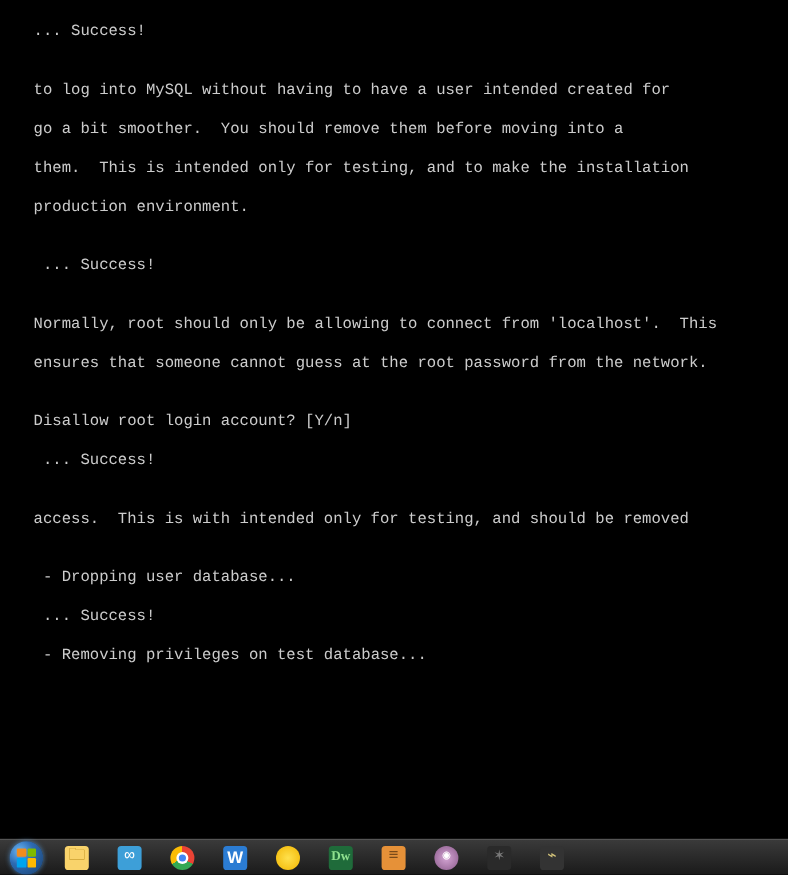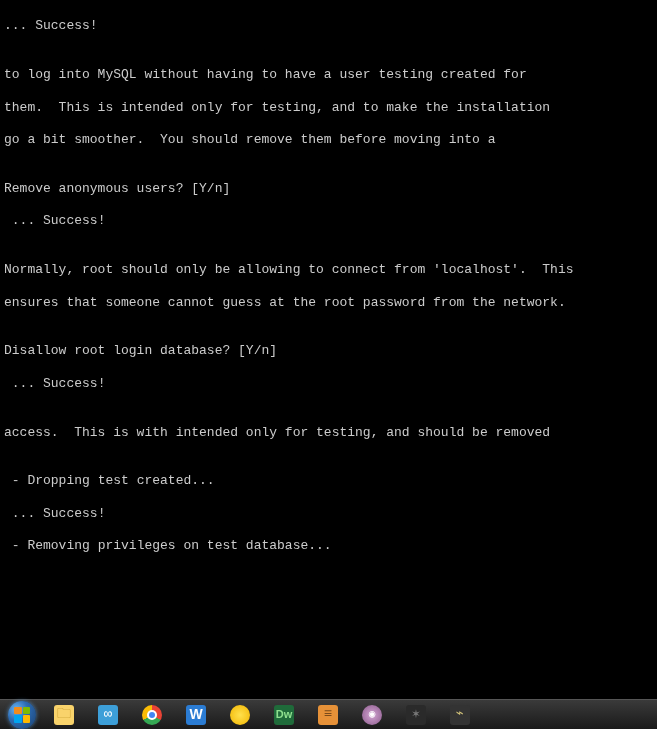--- a/index.html
+++ b/index.html
@@ -12,21 +12,21 @@
       color: #ccc;
       line-height: 1.25;
       overflow: hidden;
       position: relative;
     }
     .terminal {
       padding: 2px 4px;
       white-space: pre-wrap;
       word-break: break-all;
     }
-    .term-line { display: block; }
+    .term-line { display: block; margin-left: 24px; }
     .taskbar {
       position: absolute;
       bottom: 0;
       left: 0;
       right: 0;
       height: 30px;
       background: linear-gradient(to bottom, #3a3a3a 0%, #1a1a1a 100%);
       display: flex;
       align-items: center;
       padding: 0 2px;
@@ -80,48 +80,48 @@
     .ic-winblue { background:#3d9fd8; color:#fff; }
     .ic-chrome {
       background: conic-gradient(#ea4335 0 120deg,#34a853 120deg 240deg,#fbbc05 240deg 360deg);
       border-radius:50%;
       position:relative;
     }
     .ic-chrome::after{ content:""; position:absolute; inset:5px; background:#fff; border-radius:50%; }
     .ic-chrome::before{ content:""; position:absolute; inset:7px; background:#4285f4; border-radius:50%; z-index:1;}
     .ic-w { background:#2b7cd3; color:#fff; font-weight:bold; font-family:Arial; }
     .ic-yellow { background:radial-gradient(circle,#ffe14d,#f2b500); border-radius:50%; }
-    .ic-dw { background:#1f6b3a; color:#8fe08f; font-size:11px; font-weight:bold; font-family:Liberation Sans, sans-serif; }
+    .ic-dw { background:#1f6b3a; color:#8fe08f; font-size:11px; font-weight:bold; font-family:Liberation Serif, serif; }
     .ic-hb { background:#e69138; color:#7a4a1a; border-radius:3px; }
     .ic-globe { background:radial-gradient(circle,#d4a5d4,#8a5a8a); border-radius:50%; color:#fff; font-size:11px;}
     .ic-dark { background:#2a2a2a; color:#7a7a7a; }
     .ic-ssh { background:#333; color:#d4c47a; font-size:13px; }
   </style>
 </head>
 <body>
 
 <div class="terminal">
 <span class="term-line">... Success!</span>
 <span class="term-line"></span>
-<span class="term-line">to log into MySQL without having to have a user testing created for</span>
+<span class="term-line">to log into MySQL without having to have a user intended created for</span>
+<span class="term-line">go a bit smoother.  You should remove them before moving into a</span>
 <span class="term-line">them.  This is intended only for testing, and to make the installation</span>
-<span class="term-line">go a bit smoother.  You should remove them before moving into a</span>
+<span class="term-line">production environment.</span>
 <span class="term-line"></span>
-<span class="term-line">Remove anonymous users? [Y/n]</span>
 <span class="term-line"> ... Success!</span>
 <span class="term-line"></span>
 <span class="term-line">Normally, root should only be allowing to connect from 'localhost'.  This</span>
 <span class="term-line">ensures that someone cannot guess at the root password from the network.</span>
 <span class="term-line"></span>
-<span class="term-line">Disallow root login database? [Y/n]</span>
+<span class="term-line">Disallow root login account? [Y/n]</span>
 <span class="term-line"> ... Success!</span>
 <span class="term-line"></span>
 <span class="term-line">access.  This is with intended only for testing, and should be removed</span>
 <span class="term-line"></span>
-<span class="term-line"> - Dropping test created...</span>
+<span class="term-line"> - Dropping user database...</span>
 <span class="term-line"> ... Success!</span>
 <span class="term-line"> - Removing privileges on test database...</span>
 
 <span class="term-line"></span>
 
 
 <span class="term-line"></span>
 
 
 <span class="term-line"></span>

